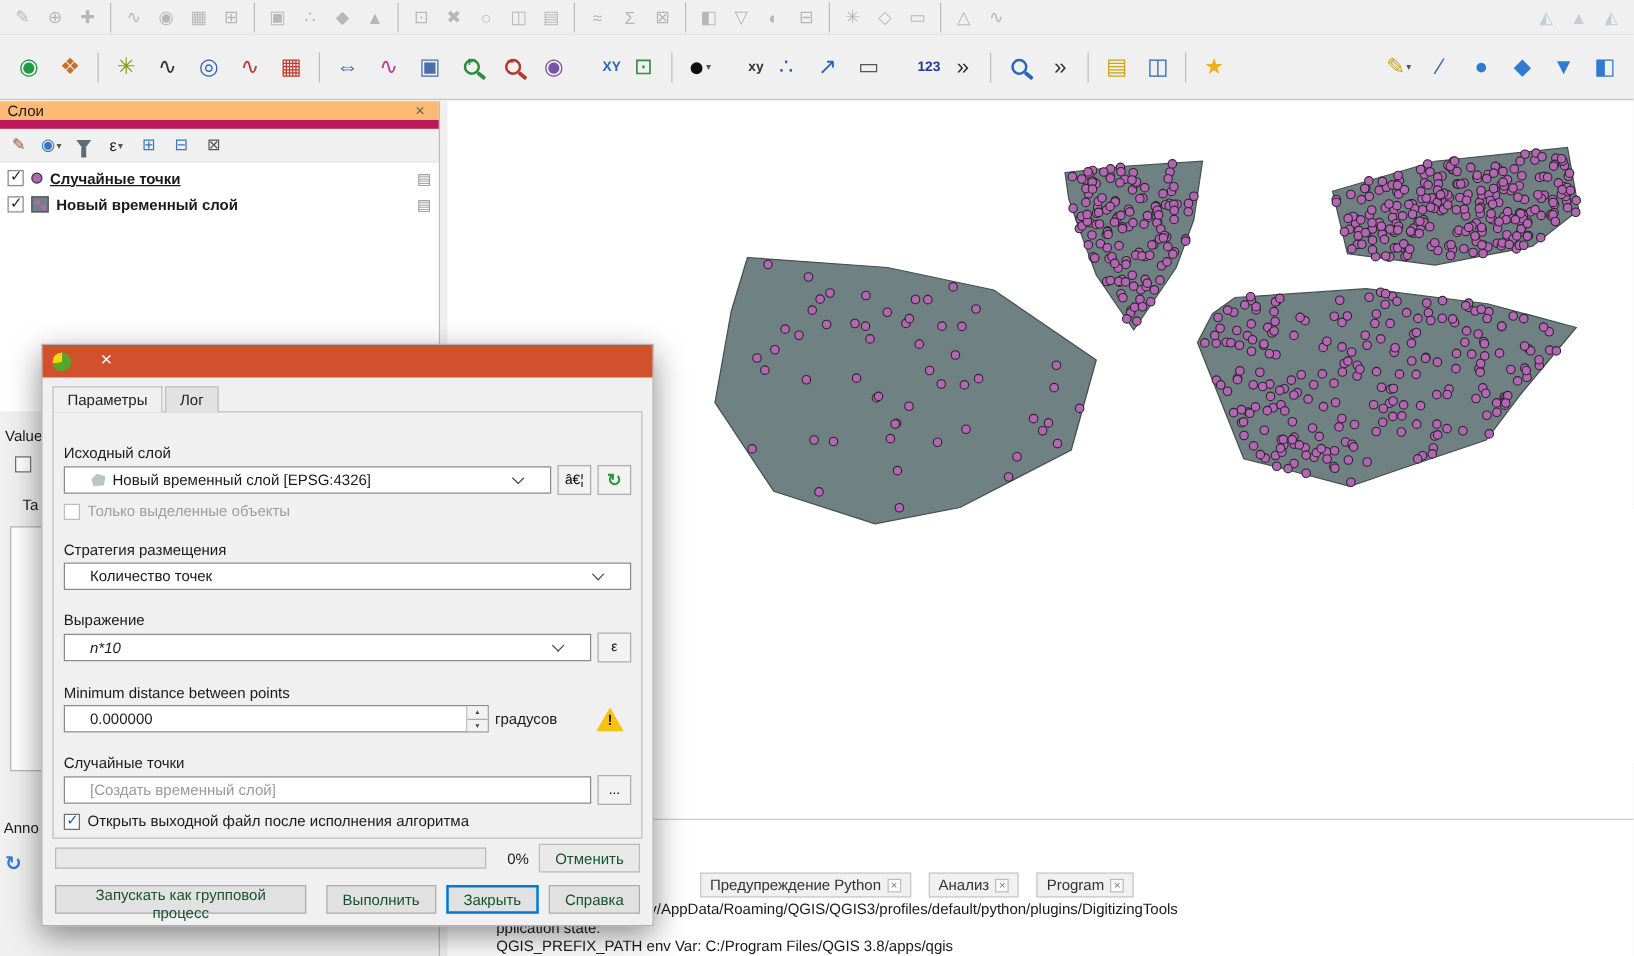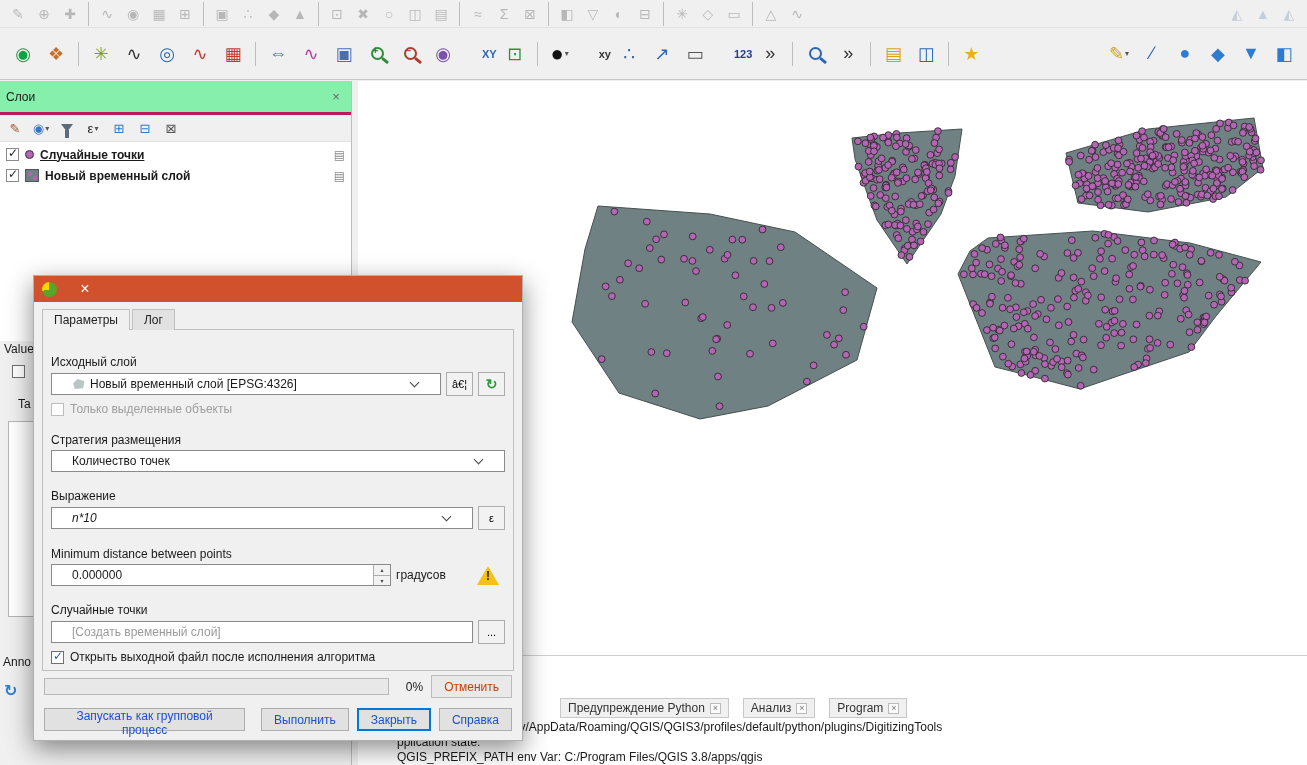--- a/index.html
+++ b/index.html
@@ -31,22 +31,22 @@
     background:currentColor; right:-7px; bottom:-4px; transform:rotate(40deg); }
   .mag-plus::before { content:'+'; position:absolute; left:0px; top:-4px; font-size:10px; font-weight:bold; }
   .mag-minus::before { content:'−'; position:absolute; left:0px; top:-4px; font-size:10px; font-weight:bold; }
   .funnel { width:0; height:0; border-left:6px solid transparent; border-right:6px solid transparent;
     border-top:8px solid currentColor; position:relative; }
   .funnel::after { content:''; position:absolute; left:-2px; top:-2px; width:4px; height:8px; background:currentColor; }
 
   
   #left-col { position:absolute; left:0; top:81px; width:352px; bottom:0;
     background:#f0f0f0; border-right:1px solid #bdbdbd; }
-  .panel-header { height:34px; display:flex; align-items:center; padding:0 6px;
-    background:#86efac; border-bottom:3px solid #be185d; }
+  .panel-header { height:22px; display:flex; align-items:center; padding:0 6px;
+    background:#fdba74; border-bottom:7px solid #be185d; }
   .panel-header .ph-title { flex:1; }
   .ph-btn { width:18px; height:16px; display:flex; align-items:center; justify-content:center;
     font-size:13px; color:#333; }
   #lp-tools { height:26px; display:flex; align-items:center; gap:4px; padding:0 4px; }
   .lp-tool { width:22px; height:22px; display:flex; align-items:center; justify-content:center; font-size:13px; }
   #lp-items { background:#fff; height:200px; border-top:1px solid #e0e0e0; padding-top:2px; }
   .lrow { height:21px; display:flex; align-items:center; gap:6px; padding:0 6px; }
   .lcb { width:13px; height:13px; border:1px solid #8a8a8a; background:#fff; position:relative; flex:none; }
   .lcb .tick { position:absolute; left:1px; top:-3px; font-size:12px; color:#222; }
   .sym-point { width:9px; height:9px; border-radius:50%; background:#b565b5; border:1px solid #333; flex:none; }
@@ -118,23 +118,23 @@
     background:#f2f2f2; color:#444; }
   .spin-btns span:first-child { border-bottom:1px solid #adadad; }
   .warn { margin-left:auto; width:0; height:0; border-left:11px solid transparent;
     border-right:11px solid transparent; border-bottom:19px solid #f5c211; position:relative; margin-right:6px; }
   .warn-ex { position:absolute; left:-2px; top:3px; font-weight:bold; font-size:12px; color:#222; }
   .txt { flex:1; }
   .txt .ph { color:#9a9a9a; }
   .dlg-progress-row { display:flex; align-items:center; gap:8px; padding:4px 10px; flex:none; }
   .progress { flex:1; height:17px; background:#e8e8e8; border:1px solid #b8b8b8; }
   .pct { width:26px; text-align:right; }
-  .btn { height:23px; padding:0 12px; border:1px solid #adadad; background:#e1e1e1; font-size:12px; color:#1d4ed8; }
+  .btn { height:23px; padding:0 12px; border:1px solid #adadad; background:#e1e1e1; font-size:12px; color:#14532d; }
   .btn.default { border:2px solid #0078d7; }
-  .btn.disabled { color:#c2410c; background:#e9e9e9; border-color:#bcbcbc; }
+  .btn.disabled { color:#14532d; background:#e9e9e9; border-color:#bcbcbc; }
   .dlg-footer { display:flex; align-items:center; gap:8px; padding:6px 10px 9px; flex:none; }
   .dlg-footer .spacer { flex:1; }
 </style>
 </head>
 <body>
 
 <div id="toolbar1">
     <span class="t1btn">
       <span style="color: rgb(138, 138, 138);">✎</span>
     </span>

